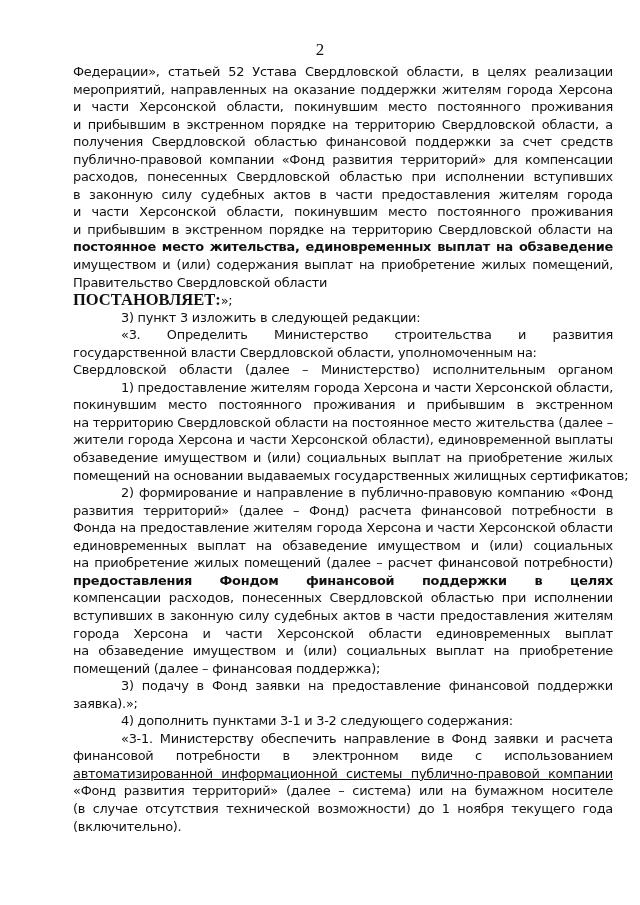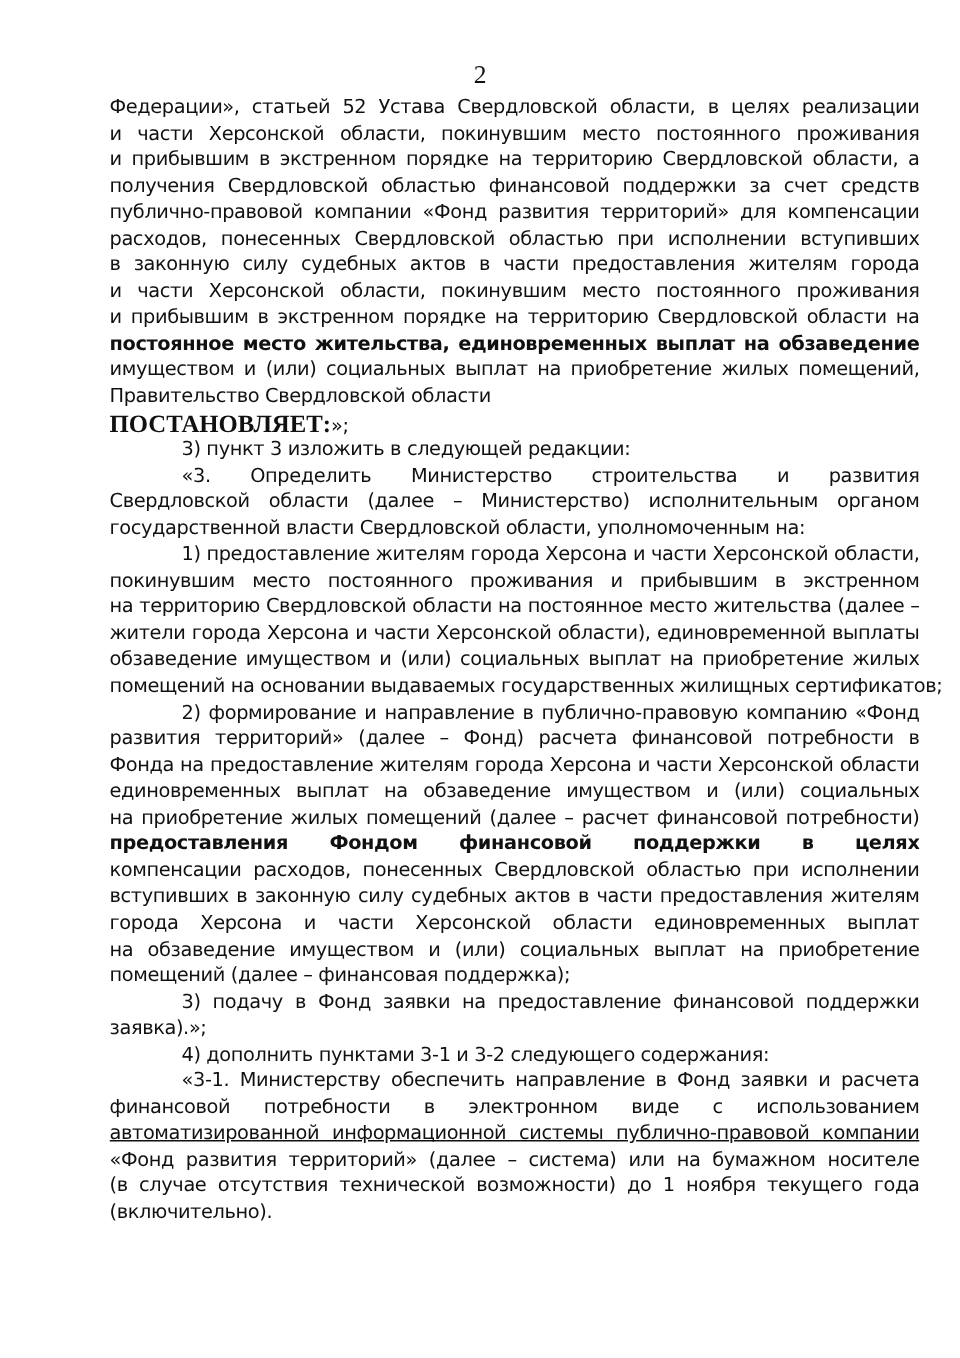--- a/index.html
+++ b/index.html
@@ -24,40 +24,41 @@
 </style>
 </head>
 <body>
 
 <div class="page">
   <div class="page-number">2</div>
 
   <div class="body">
     <div id="p-preamble">
         <div class="line" style="white-space: normal; overflow: hidden;">Федерации», статьей 52 Устава Свердловской области, в целях реализации</div>
+        <div class="line" style="white-space: normal; overflow: hidden;">мероприятий, направленных на оказание поддержки жителям города Херсона</div>
         <div class="line" style="white-space: normal; overflow: hidden;">и части Херсонской области, покинувшим место постоянного проживания</div>
         <div class="line" style="white-space: normal; overflow: hidden;">и прибывшим в экстренном порядке на территорию Свердловской области, а также</div>
         <div class="line" style="white-space: normal; overflow: hidden;">получения Свердловской областью финансовой поддержки за счет средств</div>
         <div class="line" style="white-space: normal; overflow: hidden;">публично-правовой компании «Фонд развития территорий» для компенсации</div>
         <div class="line" style="white-space: normal; overflow: hidden;">расходов, понесенных Свердловской областью при исполнении вступивших</div>
         <div class="line" style="white-space: normal; overflow: hidden;">в законную силу судебных актов в части предоставления жителям города Херсона</div>
         <div class="line" style="white-space: normal; overflow: hidden;">и части Херсонской области, покинувшим место постоянного проживания</div>
         <div class="line" style="white-space: normal; overflow: hidden;">и прибывшим в экстренном порядке на территорию Свердловской области на</div>
         <div class="line" style="white-space: normal; overflow: hidden; font-weight: bold;">постоянное место жительства, единовременных выплат на обзаведение</div>
-        <div class="line" style="white-space: normal; overflow: hidden;">имуществом и (или) социальных выплат на приобретение жилых помещений,</div>
+        <div class="line" style="white-space: normal; overflow: hidden;">имуществом и (или) содержания выплат на приобретение жилых помещений,</div>
         <div class="line last">Правительство Свердловской области</div>
       </div>
     <div class="line last bold"><span>ПОСТАНОВЛЯЕТ:</span><span class="tail">»;</span></div>
     <div id="p-item3">
         <div class="line last indent">3) пункт 3 изложить в следующей редакции:</div>
       </div>
     <div id="p-point3">
         <div class="line indent" style="white-space: normal; overflow: hidden;">«3. Определить Министерство строительства и развития инфраструктуры</div>
+        <div class="line last">государственной власти Свердловской области, уполномоченным на:</div>
         <div class="line" style="white-space: normal; overflow: hidden;">Свердловской области (далее – Министерство) исполнительным органом</div>
-        <div class="line last">государственной власти Свердловской области, уполномоченным на:</div>
       </div>
     <div id="p-sub1">
         <div class="line indent" style="white-space: normal; overflow: hidden;">1) предоставление жителям города Херсона и части Херсонской области,</div>
         <div class="line" style="white-space: normal; overflow: hidden;">покинувшим место постоянного проживания и прибывшим в экстренном порядке</div>
         <div class="line" style="white-space: normal; overflow: hidden;">на территорию Свердловской области на постоянное место жительства (далее –</div>
         <div class="line" style="white-space: normal; overflow: hidden;">жители города Херсона и части Херсонской области), единовременной выплаты на</div>
         <div class="line" style="white-space: normal; overflow: hidden;">обзаведение имуществом и (или) социальных выплат на приобретение жилых</div>
         <div class="line last">помещений на основании выдаваемых государственных жилищных сертификатов;</div>
       </div>
     <div id="p-sub2">

